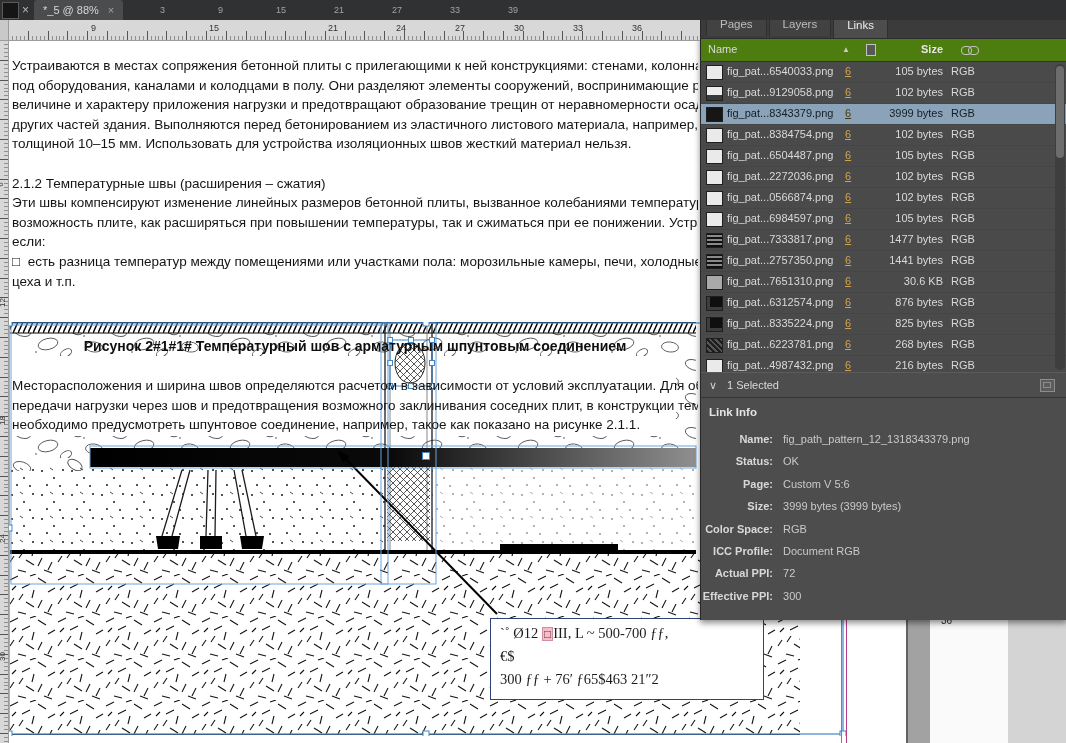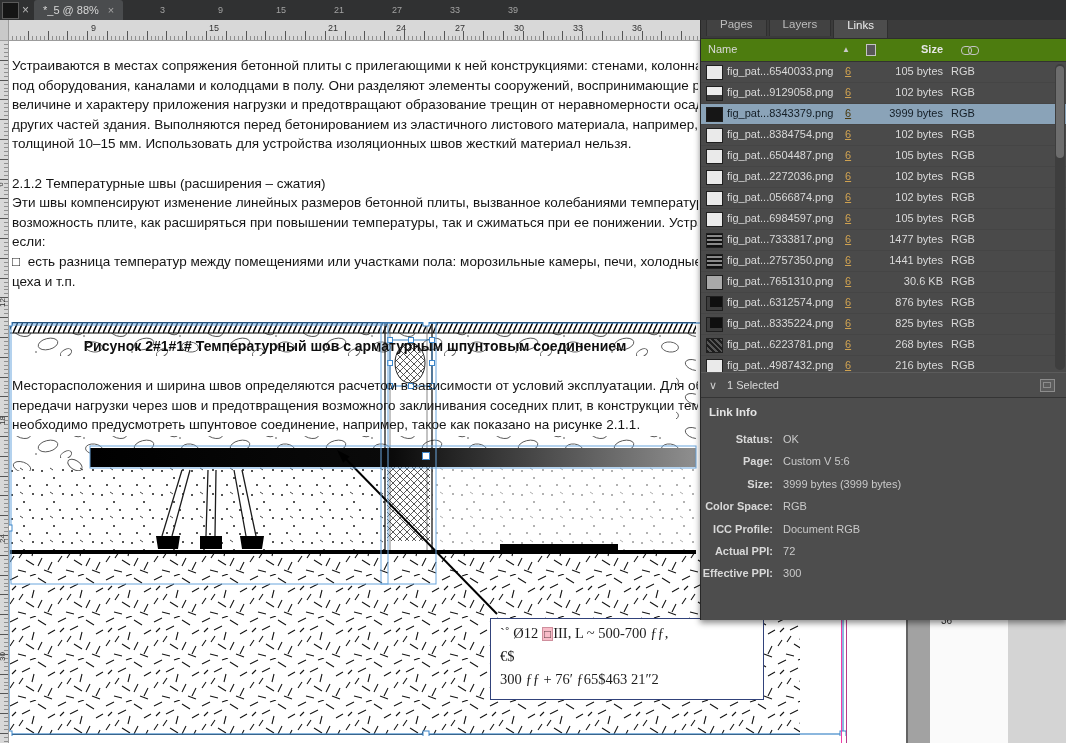--- a/index.html
+++ b/index.html
@@ -431,20 +431,24 @@
         <div class="thumb"></div>
       </div>
     <div class="summary-bar">
       <span class="sum-chevron">∨</span>
       <span class="sum-text">1 Selected</span>
       <span class="sum-icon"></span>
     </div>
     <div class="linkinfo-title">Link Info</div>
     <div class="linkinfo">
 
+        <div class="lirow">
+          <span class="lilabel">Name:</span>
+          <span class="livalue">fig_path_pattern_12_1318343379.png</span>
+        </div>
 
         <div class="lirow">
           <span class="lilabel">Status:</span>
           <span class="livalue">OK</span>
         </div>
 
         <div class="lirow">
           <span class="lilabel">Page:</span>
           <span class="livalue">Custom V 5:6</span>
         </div>

